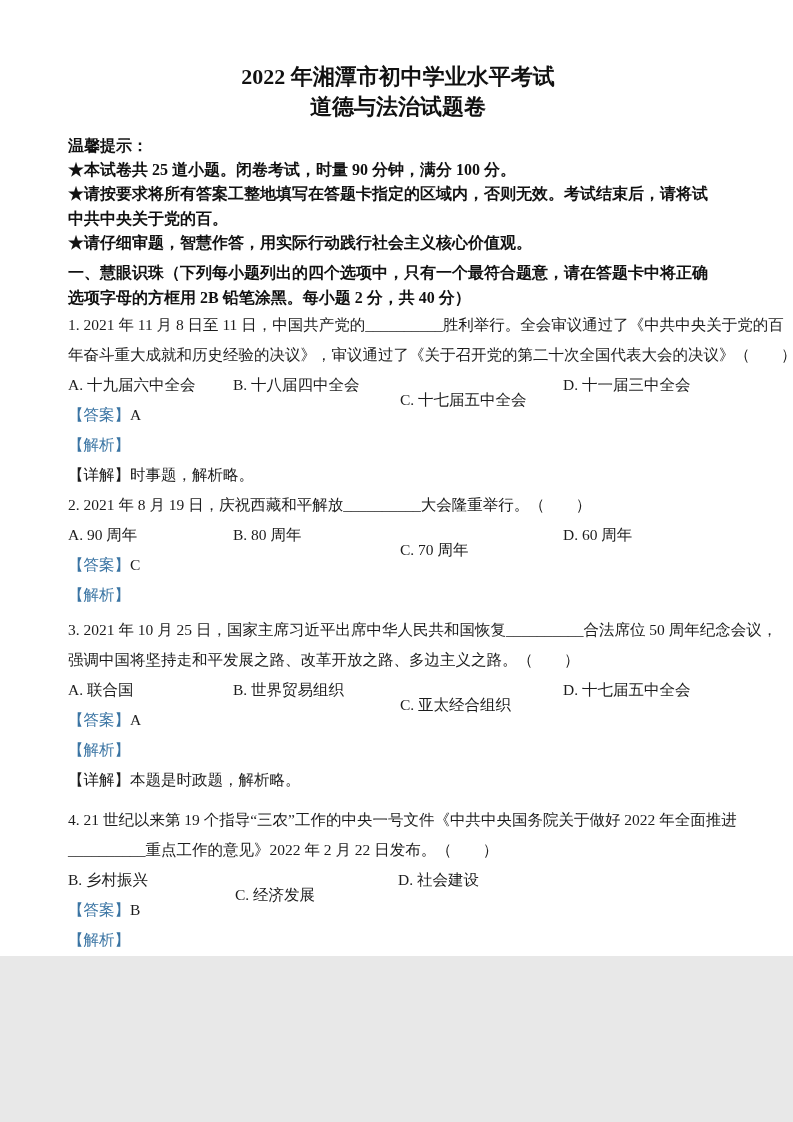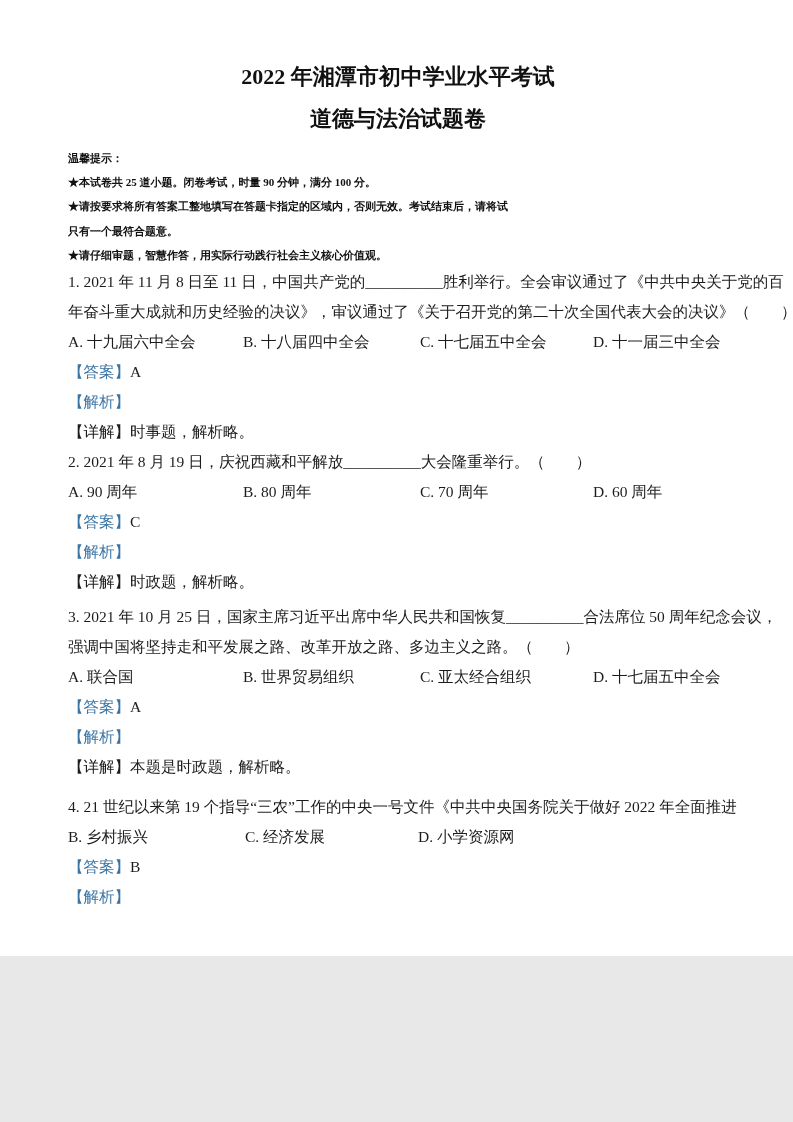--- a/index.html
+++ b/index.html
@@ -11,32 +11,32 @@
     font-family:"Liberation Serif","DejaVu Serif",serif;
     color:#1c1c1c;
     overflow:hidden;
   }
   .content{position:absolute;left:68px;top:62px;width:660px;}
   .title,.subtitle{
     margin:0;text-align:center;
     font-size:22px;font-weight:bold;color:#111;
     line-height:30px;
   }
-  .subtitle{margin-top:12px;}
-  .notice{margin-top:12px;font-weight:bold;font-size:11px;color:#111;}
+  .subtitle{}
+  .notice{margin-top:12px;font-weight:bold;font-size:16px;color:#111;}
   .nline{line-height:24.2px;white-space:nowrap;}
   .section-heading{margin-top:5px;font-weight:bold;font-size:16px;color:#111;}
   .sline{line-height:25px;white-space:nowrap;}
   .question{font-size:15.5px;}
   .qline{height:30px;line-height:30px;white-space:nowrap;}
-  .opts{display:flex;gap:10px;}
+  .opts{display:flex;}
   .opt{display:inline-block;}
   .oA{width:165px;}
   .oB{width:167px;}
-  .oC{width:163px;}
+  .oC{width:163px;margin-top:15px;}
   .oD{flex:1;}
   .blue{color:var(--label-blue,#3a74a3);}
   .q3{margin-top:5px;}
   .q4{margin-top:10px;}
   .footer{
     position:absolute;left:0;right:0;top:1062px;
     text-align:center;
     font-family:"Liberation Sans","DejaVu Sans",sans-serif;
     font-size:17px;
     color:var(--footer-gray,#a8a8a8);
@@ -50,24 +50,28 @@
 <div class="page">
   <div class="content">
 
     <h1 class="title">2022 年湘潭市初中学业水平考试</h1>
     <h2 class="subtitle">道德与法治试题卷</h2>
 
     <div class="notice">
       <div class="nline">温馨提示：</div>
       <div class="nline">★本试卷共 25 道小题。闭卷考试，时量 90 分钟，满分 100 分。</div>
       <div class="nline">★请按要求将所有答案工整地填写在答题卡指定的区域内，否则无效。考试结束后，请将试</div>
-      <div class="nline">只有一个最符合题意。</div>
+      <div class="nline">中共中央关于党的百。</div>
       <div class="nline">★请仔细审题，智慧作答，用实际行动践行社会主义核心价值观。</div>
     </div>
 
+    <div class="section-heading">
+      <div class="sline">一、慧眼识珠（下列每小题列出的四个选项中，只有一个最符合题意，请在答题卡中将正确</div>
+      <div class="sline">选项字母的方框用 2B 铅笔涂黑。每小题 2 分，共 40 分）</div>
+    </div>
 
     <div class="question q1">
       <div class="qline">1. 2021 年 11 月 8 日至 11 日，中国共产党的__________胜利举行。全会审议通过了《中共中央关于党的百</div>
       <div class="qline">年奋斗重大成就和历史经验的决议》，审议通过了《关于召开党的第二十次全国代表大会的决议》（　　）</div>
       <div class="qline opts">
         <span class="opt oA">A. 十九届六中全会</span>
         <span class="opt oB">B. 十八届四中全会</span>
         <span class="opt oC">C. 十七届五中全会</span>
         <span class="opt oD">D. 十一届三中全会</span>
       </div>
@@ -89,23 +93,20 @@
         <span class="opt oB">B. 80 周年</span>
         <span class="opt oC">C. 70 周年</span>
         <span class="opt oD">D. 60 周年</span>
       </div>
       <div class="qline">
         <span class="blue">【答案】</span><span>C</span>
       </div>
       <div class="qline">
         <span class="blue">【解析】</span>
       </div>
-      <div class="qline">
-        <span>【详解】</span><span>时政题，解析略。</span>
-      </div>
     </div>
 
     <div class="question q3">
       <div class="qline">3. 2021 年 10 月 25 日，国家主席习近平出席中华人民共和国恢复__________合法席位 50 周年纪念会议，</div>
       <div class="qline">强调中国将坚持走和平发展之路、改革开放之路、多边主义之路。（　　）</div>
       <div class="qline opts">
         <span class="opt oA">A. 联合国</span>
         <span class="opt oB">B. 世界贸易组织</span>
         <span class="opt oC">C. 亚太经合组织</span>
         <span class="opt oD">D. 十七届五中全会</span>
@@ -116,24 +117,25 @@
       <div class="qline">
         <span class="blue">【解析】</span>
       </div>
       <div class="qline">
         <span>【详解】</span><span>本题是时政题，解析略。</span>
       </div>
     </div>
 
     <div class="question q4">
       <div class="qline">4. 21 世纪以来第 19 个指导“三农”工作的中央一号文件《中共中央国务院关于做好 2022 年全面推进</div>
+      <div class="qline">__________重点工作的意见》2022 年 2 月 22 日发布。（　　）</div>
       <div class="qline opts">
         <span class="opt oB">B. 乡村振兴</span>
         <span class="opt oC">C. 经济发展</span>
-        <span class="opt oD">D. 小学资源网</span>
+        <span class="opt oD">D. 社会建设</span>
       </div>
       <div class="qline">
         <span class="blue">【答案】</span><span>B</span>
       </div>
       <div class="qline">
         <span class="blue">【解析】</span>
       </div>
     </div>
 
   </div>

